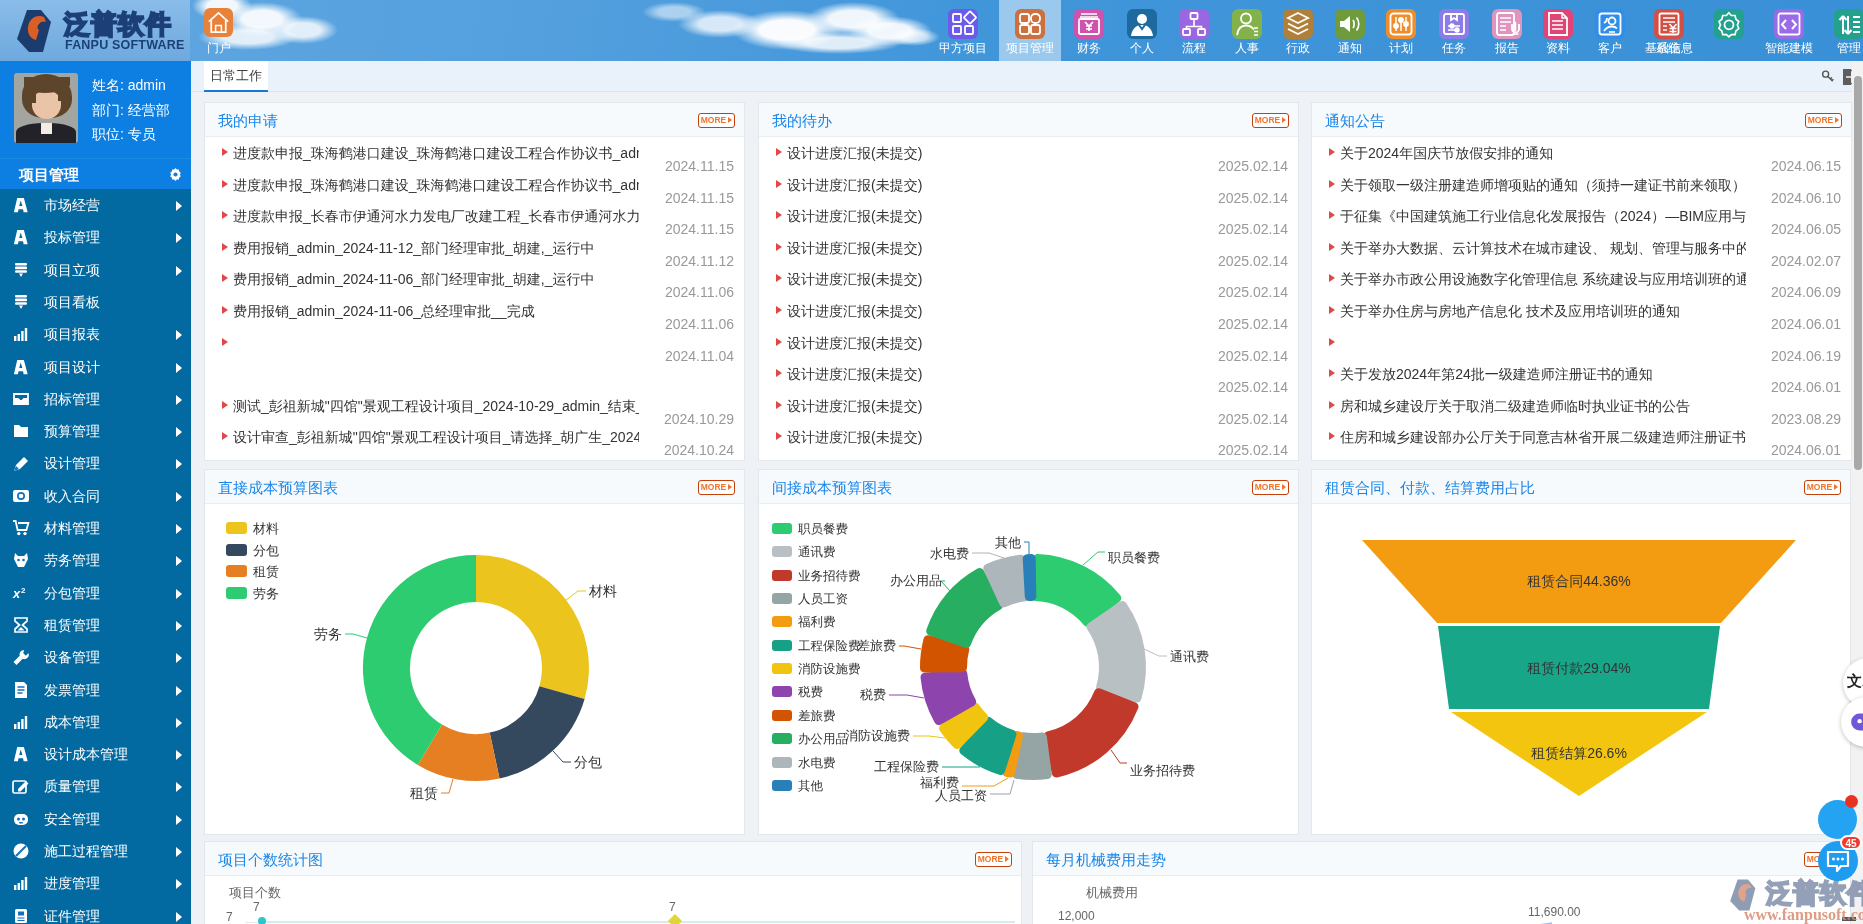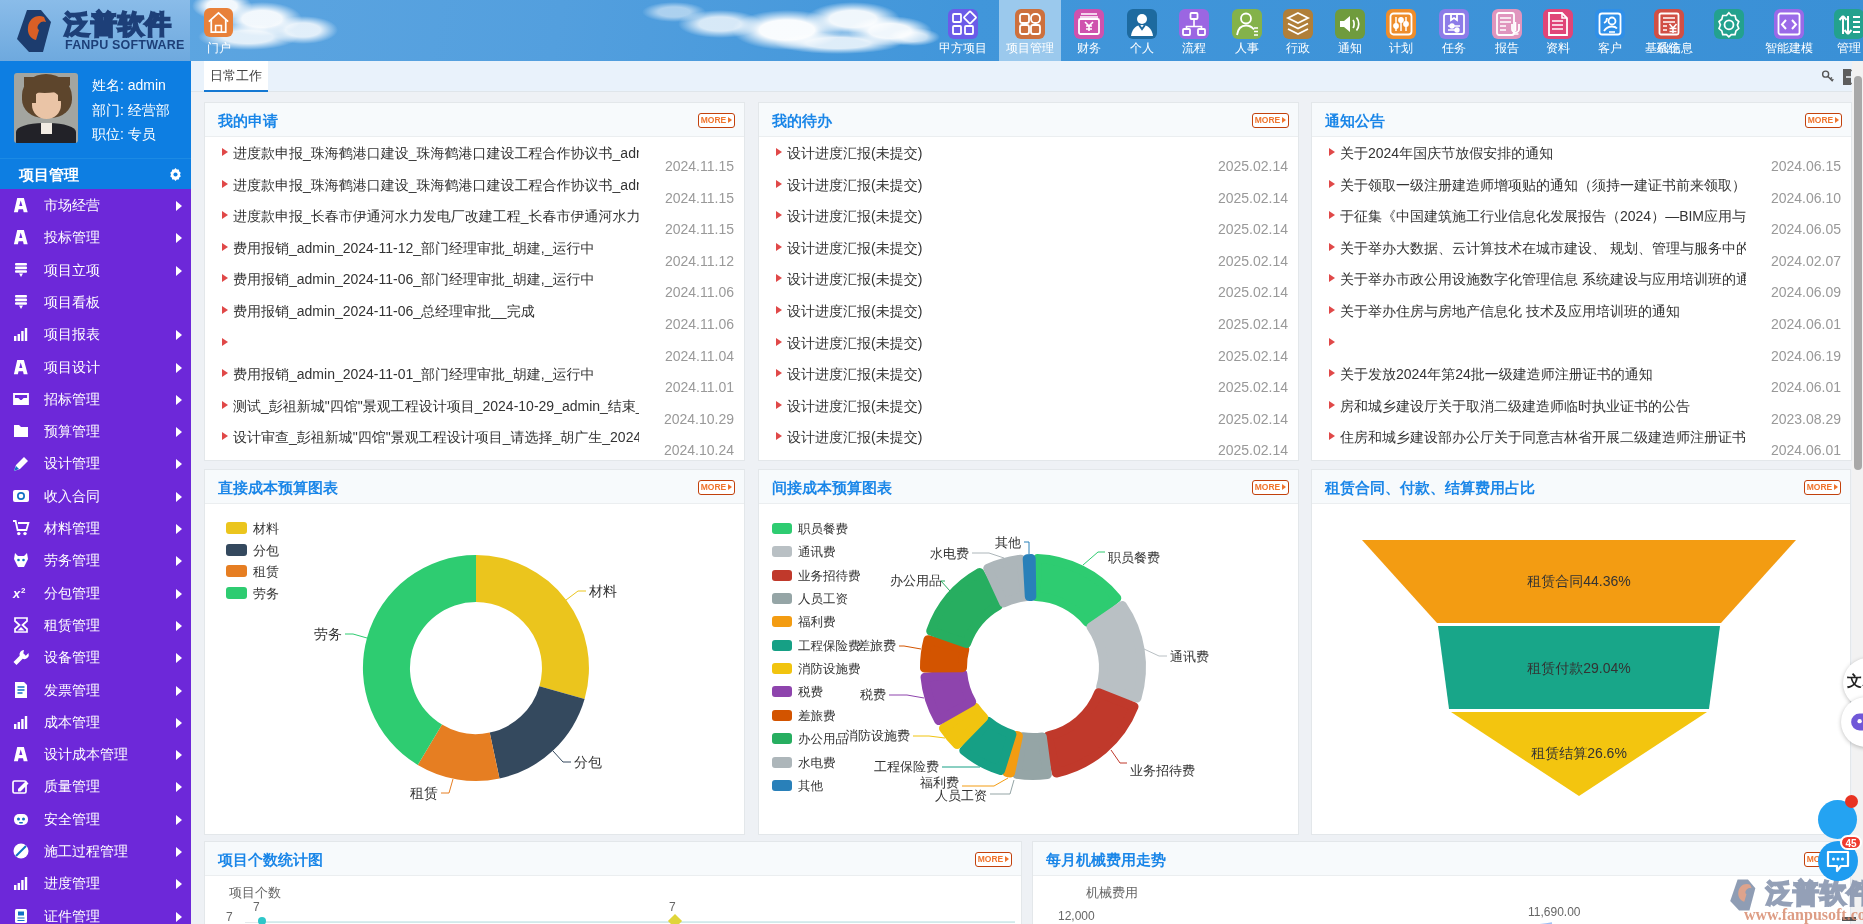--- a/index.html
+++ b/index.html
@@ -7,34 +7,34 @@
 .abs{position:absolute}
 
 #hdr{position:absolute;left:0;top:0;width:1863px;height:61px;background:linear-gradient(100deg,#61a8e2 0%,#539fde 30%,#4196da 52%,#3a90d6 100%);overflow:hidden}
 #hdr .cloud{position:absolute;border-radius:50%;background:radial-gradient(closest-side,rgba(255,255,255,.97) 50%,rgba(255,255,255,0) 100%)}
 #logoblk{position:absolute;left:0;top:0;width:190px;height:61px;background:linear-gradient(#8abce9,#6ea9de)}
 .hicon{position:absolute;top:9px;width:30px;height:30px;border-radius:6px}
 .hlab{position:absolute;top:41px;height:14px;font-size:12px;line-height:14px;color:#fff;text-align:center;white-space:nowrap}
 .hsel{position:absolute;top:0;height:61px;background:rgba(212,232,248,.62)}
 
 #side{position:absolute;left:0;top:61px;width:191px;height:863px;background:#0d7ee2}
-#smenu{position:absolute;left:0;top:128px;width:191px;height:735px;background:#6d28d9}
+#smenu{position:absolute;left:0;top:128px;width:191px;height:735px;background:#0369a1}
 .srow{position:absolute;left:0;width:191px;height:32px;color:#fff}
 .srow .t{position:absolute;left:44px;top:8px;font-size:14px}
 .arrow{position:absolute;right:9px;top:12px;width:0;height:0;border-left:6px solid #fff;border-top:5px solid transparent;border-bottom:5px solid transparent}
 .sic{position:absolute;left:12px;top:8px;width:18px;height:16px}
 #prof{position:absolute;left:14px;top:12px;width:64px;height:70px;border-radius:3px;background:#a3a5a0;overflow:hidden}
 .ptxt{position:absolute;left:92px;color:#fff;font-size:14px;white-space:nowrap}
 
 #tabbar{position:absolute;left:191px;top:61px;width:1672px;height:31px;background:#e9f2fb;border-bottom:1px solid #dfe5ea}
 #tab1{position:absolute;left:13px;top:0;width:64px;height:31px;background:#fff;border-bottom:2px solid #1478d2;color:#404040;font-size:13px;text-align:center;line-height:29px}
 
 .panel{position:absolute;background:#fff;border:1px solid #e3e7ea}
 .phead{position:absolute;left:0;top:0;width:100%;height:34px;background:#f7fafc;border-bottom:1px solid #ebeef0}
-.ptitle{position:absolute;left:13px;top:9px;font-size:15px;font-weight:bold;color:#1a86e8;white-space:nowrap}
+.ptitle{position:absolute;left:13px;top:9px;font-size:15px;font-weight:normal;color:#1a86e8;white-space:nowrap}
 .more{position:absolute;right:9px;top:10px;width:37px;height:15px;border:1px solid #c2410c;border-radius:3px;background:#fff;color:#f0742c;font-size:8.5px;font-weight:bold;text-align:center;line-height:13px;letter-spacing:0}
 .more i{display:inline-block;width:0;height:0;border-left:4px solid #f0742c;border-top:3px solid transparent;border-bottom:3px solid transparent;margin-left:2px}
 .li{position:absolute;left:0;width:100%;height:32px}
 .li .bu{position:absolute;left:17px;top:6px;width:0;height:0;border-left:6px solid #e04848;border-top:4px solid transparent;border-bottom:4px solid transparent}
 .li .tx{position:absolute;left:28px;top:3px;right:105px;font-size:14px;color:#333;white-space:nowrap;overflow:hidden}
 .li .dt{position:absolute;right:10px;top:16px;font-size:14px;color:#999}
 .lg{position:absolute;font-size:13px;color:#333;white-space:nowrap}
 .lg b{display:inline-block;width:21px;height:12px;border-radius:3px;margin-right:6px;vertical-align:-1px}
 </style></head><body>
 <div id="app">
@@ -435,25 +435,20 @@
         <span class="dt">2024.11.06</span>
       </div>
 <div class="li" style="top:197.0px">
         <span class="bu"></span>
         <span class="tx">费用报销_admin_2024-11-06_总经理审批__完成</span>
         <span class="dt">2024.11.06</span>
       </div>
 <div class="li" style="top:228.6px">
         <span class="bu"></span>
         <span class="dt">2024.11.04</span>
-      </div>
-<div class="li" style="top:260.2px">
-        <span class="bu"></span>
-        <span class="tx">费用报销_admin_2024-11-01_部门经理审批_胡建,_运行中</span>
-        <span class="dt">2024.11.01</span>
       </div>
 <div class="li" style="top:291.8px">
         <span class="bu"></span>
         <span class="tx">测试_彭祖新城"四馆"景观工程设计项目_2024-10-29_admin_结束__完成</span>
         <span class="dt">2024.10.29</span>
       </div>
 <div class="li" style="top:323.4px">
         <span class="bu"></span>
         <span class="tx">设计审查_彭祖新城"四馆"景观工程设计项目_请选择_胡广生_2024-10-2...</span>
         <span class="dt">2024.10.24</span>

